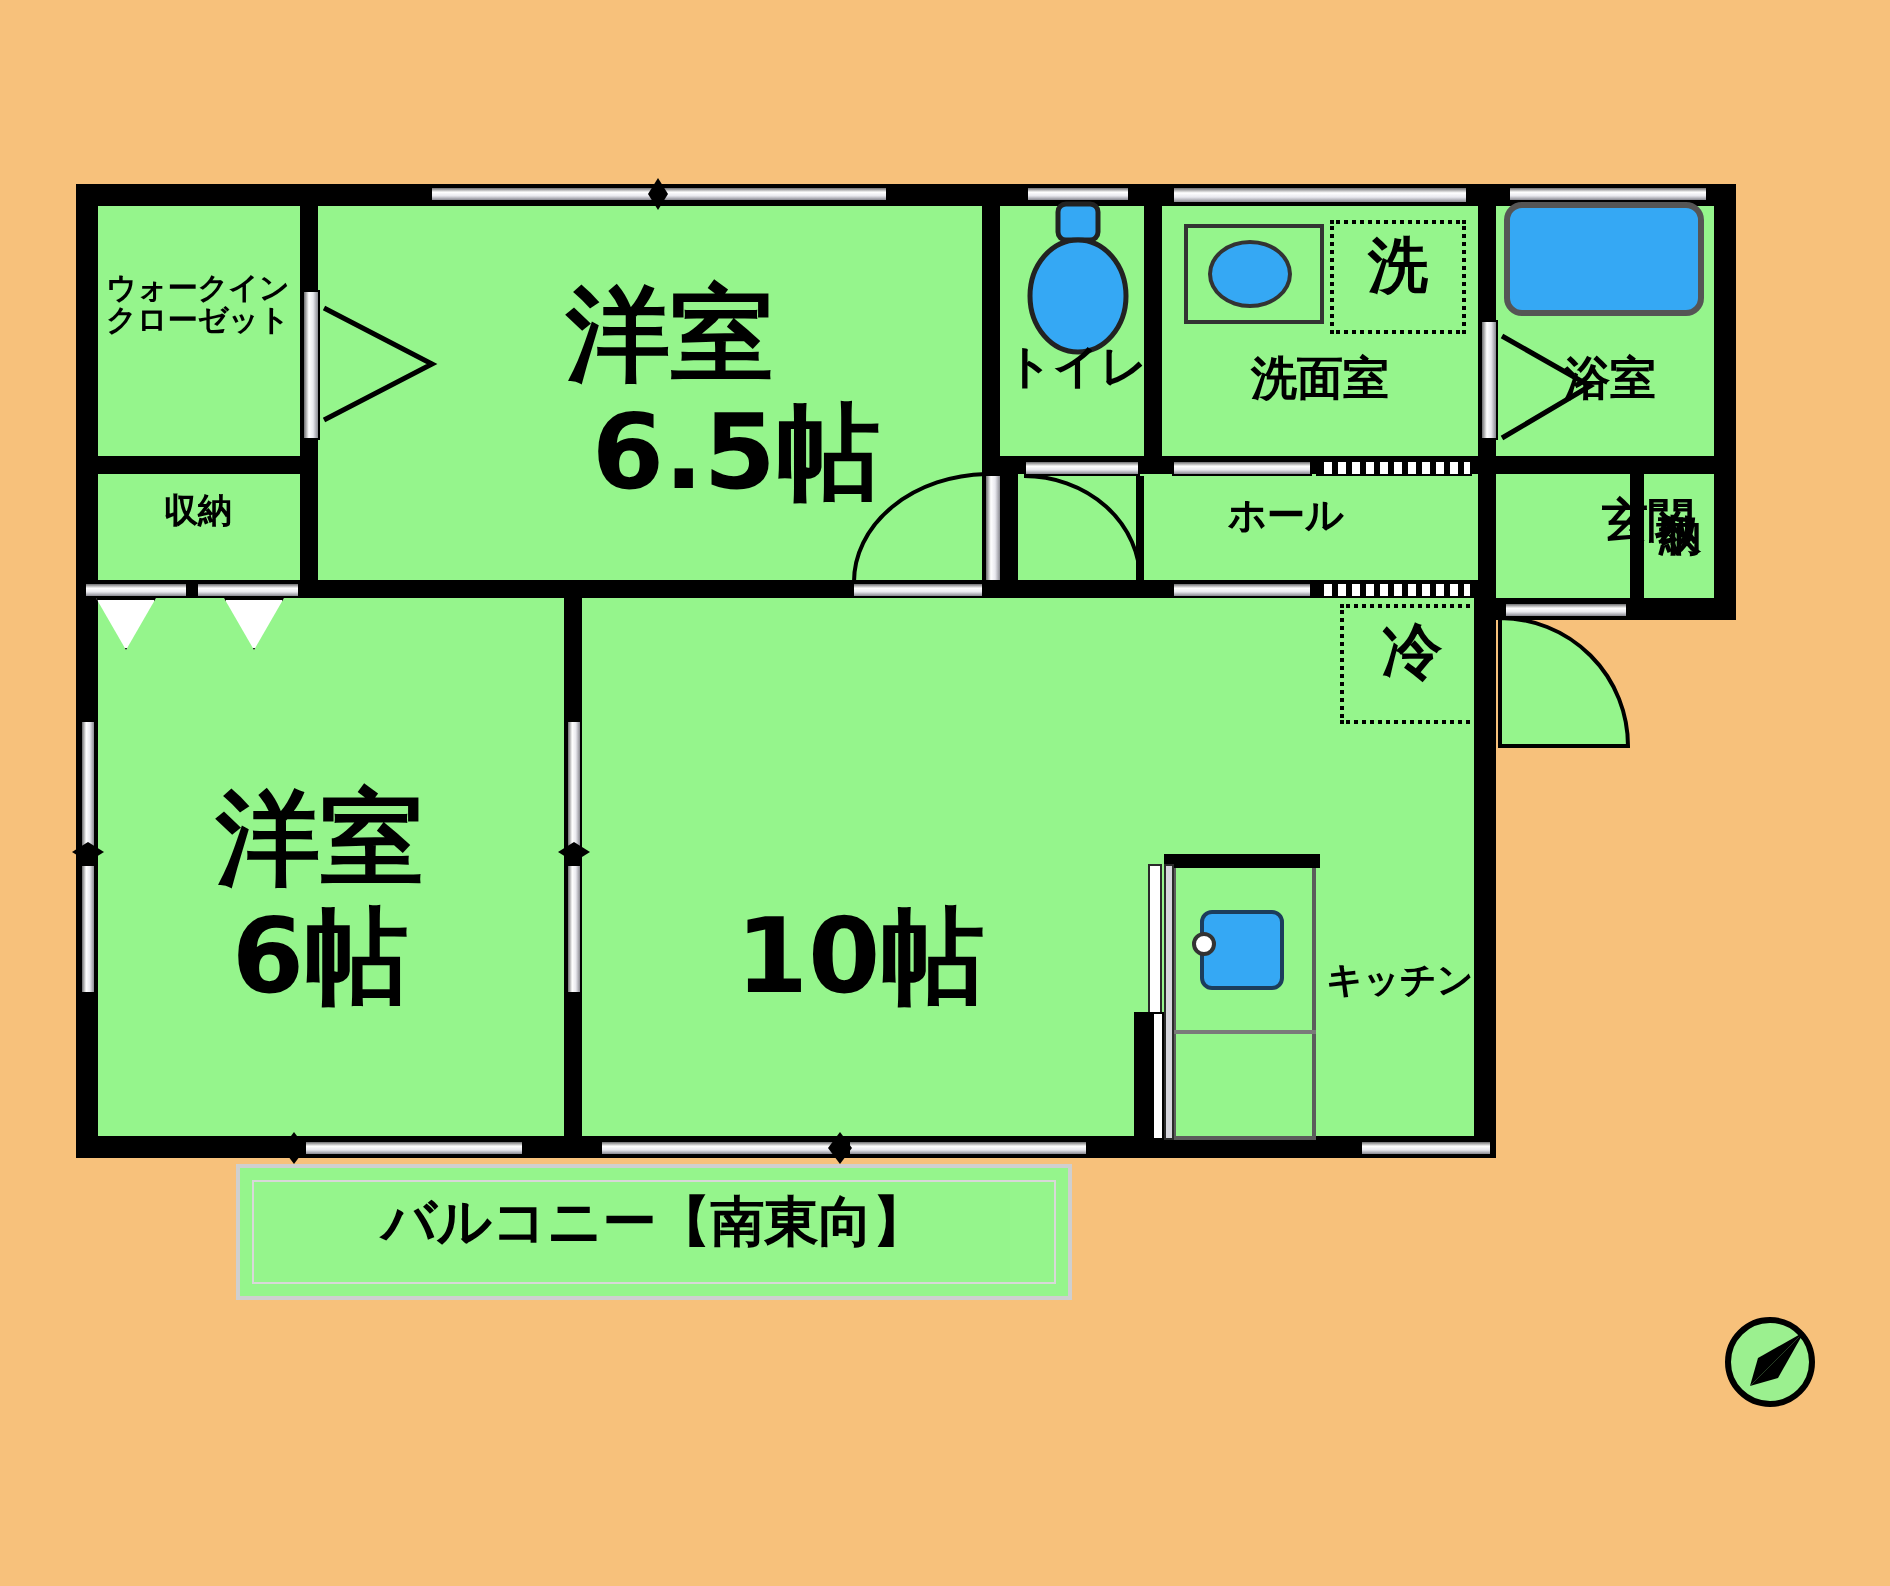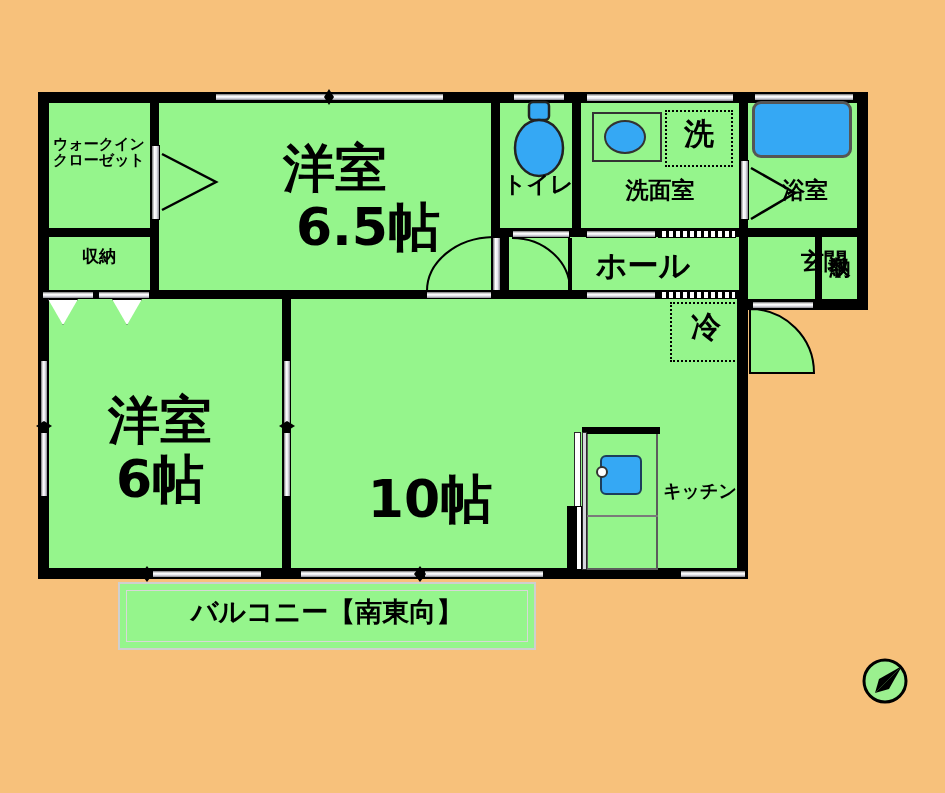--- a/index.html
+++ b/index.html
@@ -184,31 +184,31 @@
 クローゼット</div>
 
   <div class="lbl" style="left:40px;top:248px;width:118px;font-size:17px;">収納</div>
 
   <div class="lbl" style="left:240px;top:141px;width:190px;font-size:52px;">洋室</div>
   <div class="lbl" style="left:230px;top:200px;width:210px;font-size:52px;text-align:right;">6.5帖</div>
 
   <div class="lbl" style="left:65px;top:393px;width:190px;font-size:52px;">洋室</div>
   <div class="lbl" style="left:65px;top:452px;width:190px;font-size:52px;">6帖</div>
 
-  <div class="lbl" style="left:330px;top:452px;width:200px;font-size:52px;margin-top:20px;">10帖</div>
+  <div class="lbl" style="left:330px;top:452px;width:200px;font-size:52px;">10帖</div>
 
   <div class="lbl" style="left:503px;top:172px;width:70px;font-size:23px;">トイレ</div>
 
   <div class="lbl" style="left:585px;top:178px;width:150px;font-size:23px;">洗面室</div>
 
   <div class="lbl" style="left:665px;top:118px;width:68px;font-size:30px;">洗</div>
 
   <div class="lbl" style="left:760px;top:178px;width:90px;font-size:23px;">浴室</div>
 
-  <div class="lbl" style="left:588px;top:249px;width:110px;font-size:31px;">ホール</div>
+  <div class="lbl" style="left:588px;top:249px;width:110px;font-size:19px;">ホール</div>
 
   <div class="lbl" style="left:748px;top:249px;width:70px;font-size:23px;padding-left:41px;">玄関</div>
 
   <div class="lbl" style="left:824px;top:240px;width:26px;font-size:21px;writing-mode:vertical-rl;text-orientation:upright;line-height:1;">収納</div>
 
   <div class="lbl" style="left:670px;top:311px;width:72px;font-size:30px;">冷</div>
 
   <div class="lbl" style="left:655px;top:482px;width:90px;font-size:18px;">キッチン</div>
 
   <div class="lbl" style="left:126px;top:598px;width:402px;font-size:27px;">バルコニー【南東向】</div>

